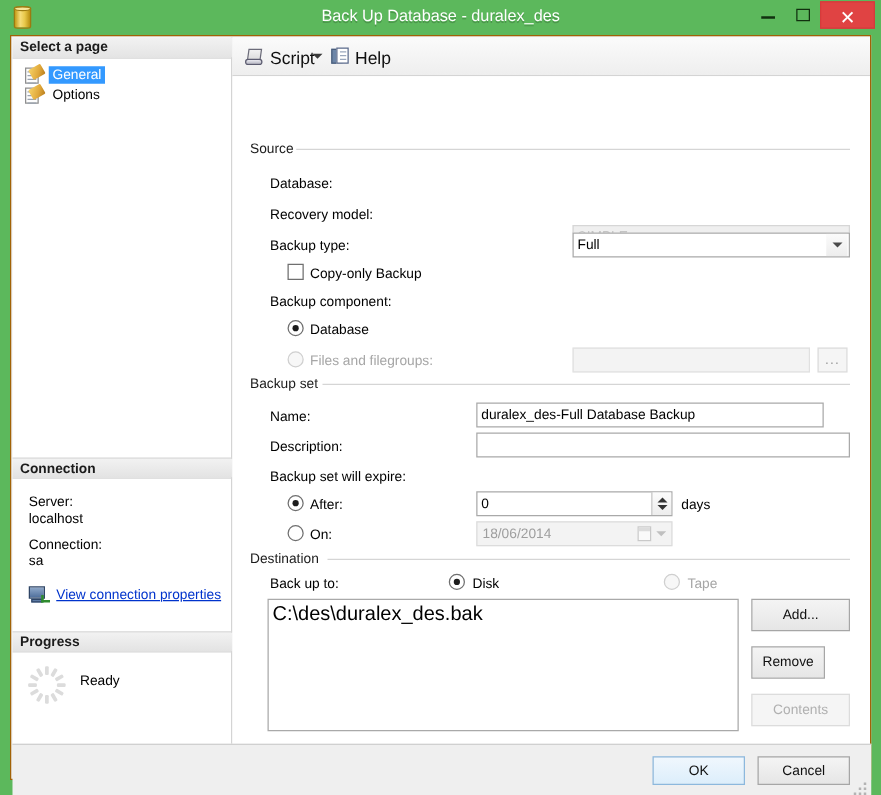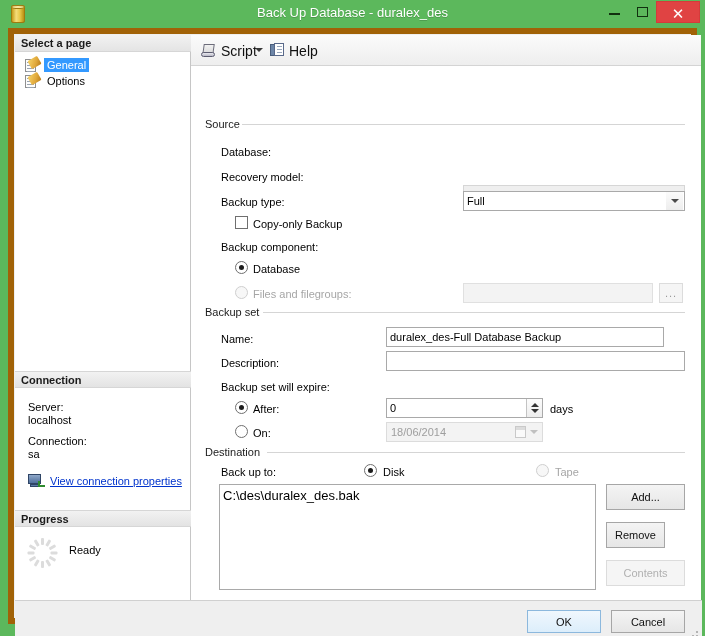--- a/index.html
+++ b/index.html
@@ -105,21 +105,21 @@
     font-size: 15px;
     font-family: "Liberation Sans", sans-serif;
   }
 
   
   .client {
     position: absolute;
     left: 8px; top: 28px;
     width: 689px; height: 596px;
     background: #efefef;
-    border: 6px solid #a16207;
+    border: 1px solid #a16207;
     box-sizing: border-box;
   }
 
   
   .left-pane {
     position: absolute;
     left: 1px; top: 1px;
     width: 176px; height: 565px;
     background: #ffffff;
     border-right: 1px solid #c6c6c6;
@@ -519,21 +519,21 @@
     border-right: 4px solid transparent;
     border-top: 4px solid #c0c0c0;
   }
 
   
   .listbox {
     position: absolute;
     background: #ffffff;
     border: 1px solid #a9a9a9;
     box-sizing: border-box;
-    font-size: 13px;
+    font-size: 16px;
     color: #000;
     padding: 3px 0 0 3px;
     overflow: hidden;
   }
 
   
   .pbtn {
     position: absolute;
     background: linear-gradient(to bottom,#f4f4f4 0%, #e6e6e6 100%);
     border: 1px solid #a6a6a6;

